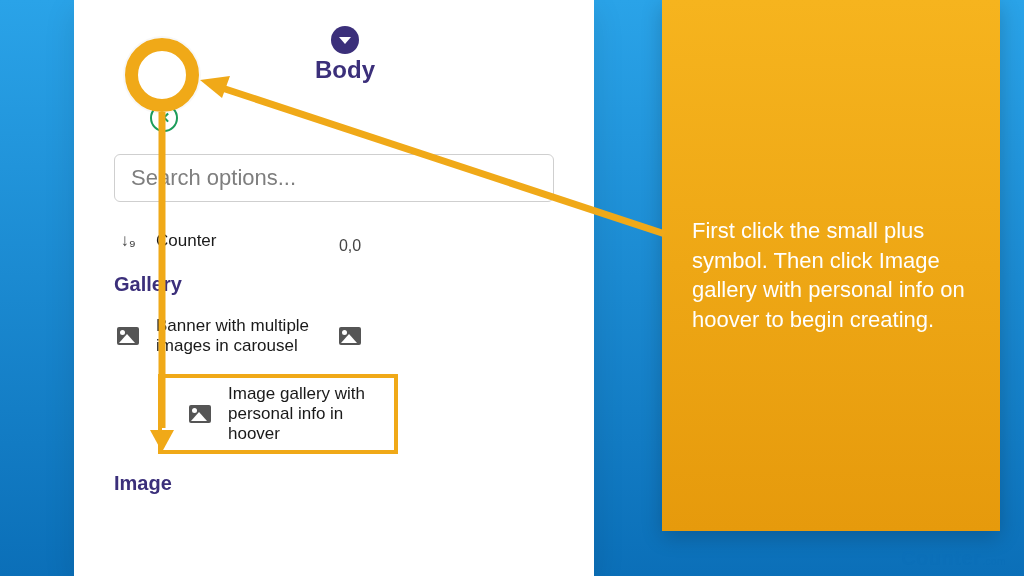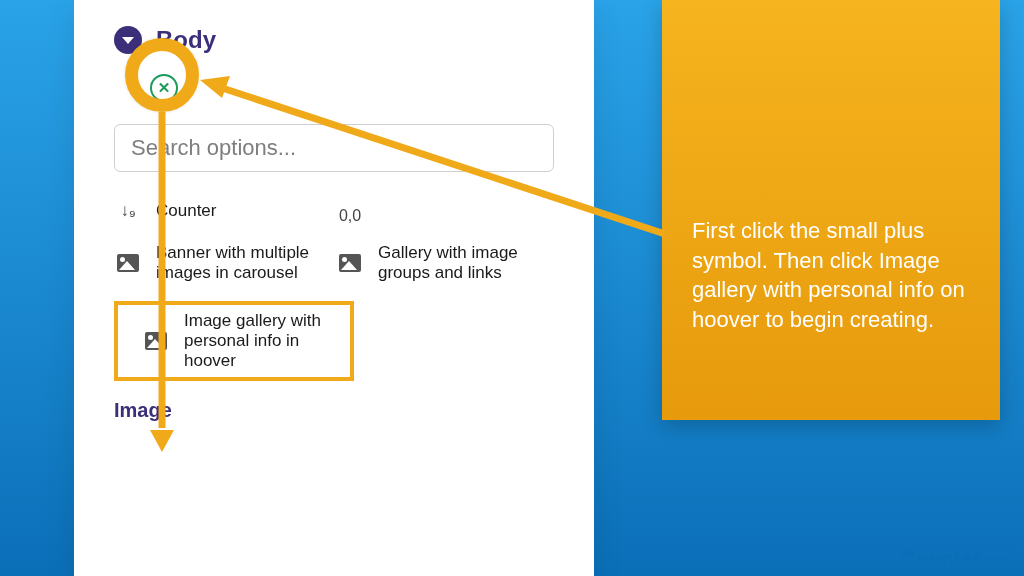--- a/index.html
+++ b/index.html
@@ -10,22 +10,23 @@
   }
   .panel {
     position: absolute;
     left: 74px; top: 0;
     width: 520px; height: 576px;
     background: #fff;
     box-shadow: 0 10px 30px rgba(0,0,0,.1);
     padding: 20px 18px 0 18px;
   }
   .body-header {
-    display: flex; align-items: center; gap: 14px;
+    display: flex; align-items: center; gap: 2px;
     margin: 6px 0 20px 22px;
+    flex-direction: column;
   }
   .chev-circle {
     width: 28px; height: 28px; border-radius: 50%;
     background: #3b2f7a;
     display: flex; align-items: center; justify-content: center;
   }
   .chev-down {
     width: 0; height: 0;
     border-left: 6px solid transparent;
     border-right: 6px solid transparent;
@@ -74,30 +75,31 @@
   .section { font-size: 20px; font-weight: 700; color: #3b2f7a; margin: 14px 0 20px 0; }
   .hl {
     border: 4px solid #f0a918;
     padding: 6px 24px;
     display: grid;
     grid-template-columns: 32px 1fr;
     column-gap: 10px;
     align-items: center;
     width: 240px;
     margin-bottom: 18px;
+    margin-left: 44px;
   }
   .pic-ic {
     width: 22px; height: 18px; background:#555; border-radius:2px; position:relative;
   }
   .pic-ic::before { content:""; position:absolute; width:5px;height:5px;border-radius:50%;background:#fff;left:3px;top:3px;}
   .pic-ic::after { content:""; position:absolute; left:2px; bottom:2px; width:0;height:0;border-left:8px solid transparent;border-right:8px solid transparent;border-bottom:9px solid #fff;}
   .orange-box {
     position: absolute;
     right: 24px; top: 0;
-    width: 338px; height: 420px;
+    width: 338px; height: 531px;
     background: linear-gradient(to bottom, #f6b41e 0%, #e69a0c 100%);
     box-shadow: 0 6px 20px rgba(0,0,0,.2);
   }
   .instr {
     position: absolute;
     left: 30px; top: 216px; right: 28px;
     color: #fff; font-size: 22px; line-height: 1.35;
   }
   .circle-hl {
     position: absolute;
@@ -131,29 +133,29 @@
   </div>
   <div class="search">
     <input type="text" placeholder="Search options..." style="">
   </div>
   <div class="list-area">
     <div class="row">
       <span class="ic">↓₉</span>
       <span class="lbl">Counter</span>
       <span class="ic" style="font-size:16px;margin-top:11px;">0,0</span>
     </div>
+    <div class="section">Gallery</div>
     <div class="row">
       <span class="ic">
           <span class="pic-ic"></span>
         </span>
       <span class="lbl">Banner with multiple images in carousel</span>
       <span class="ic">
           <span class="pic-ic"></span>
         </span>
-      <span class="lbl">Gallery with image groups and links</span>
     </div>
     <div class="hl">
       <span class="ic">
           <span class="pic-ic"></span>
         </span>
       <span class="lbl">Image gallery with personal info in hoover</span>
     </div>
     <div class="section">Image</div>
   </div>
 </div>

